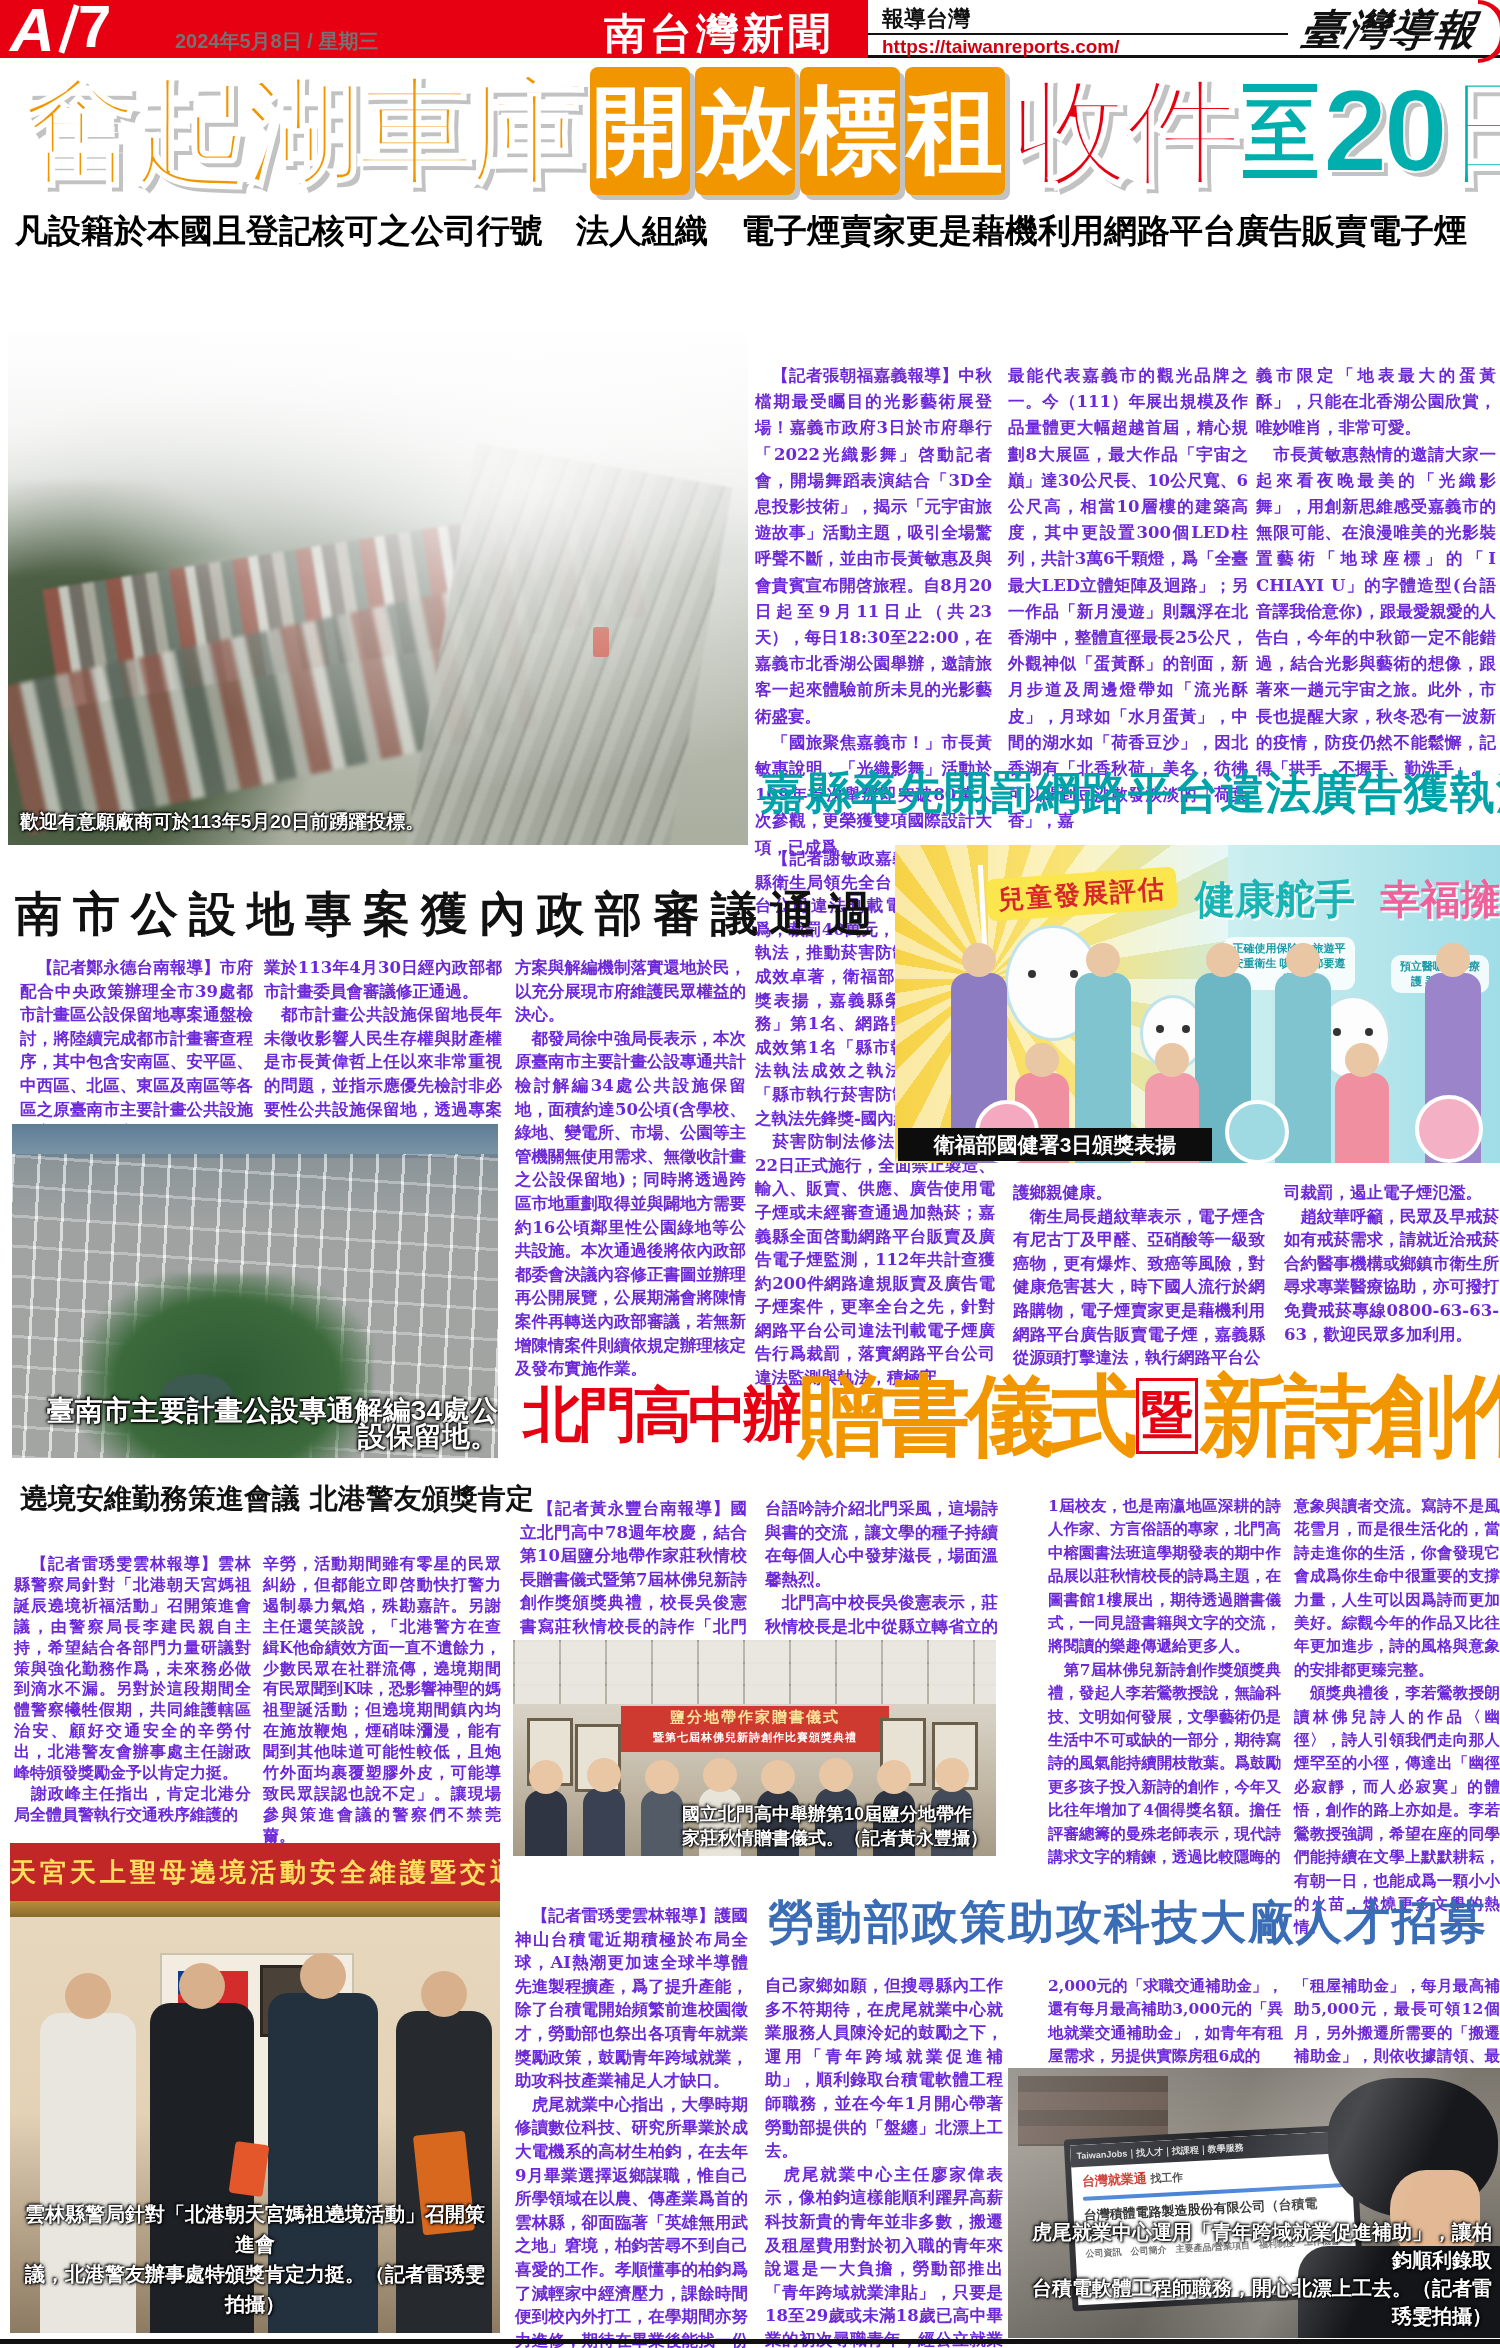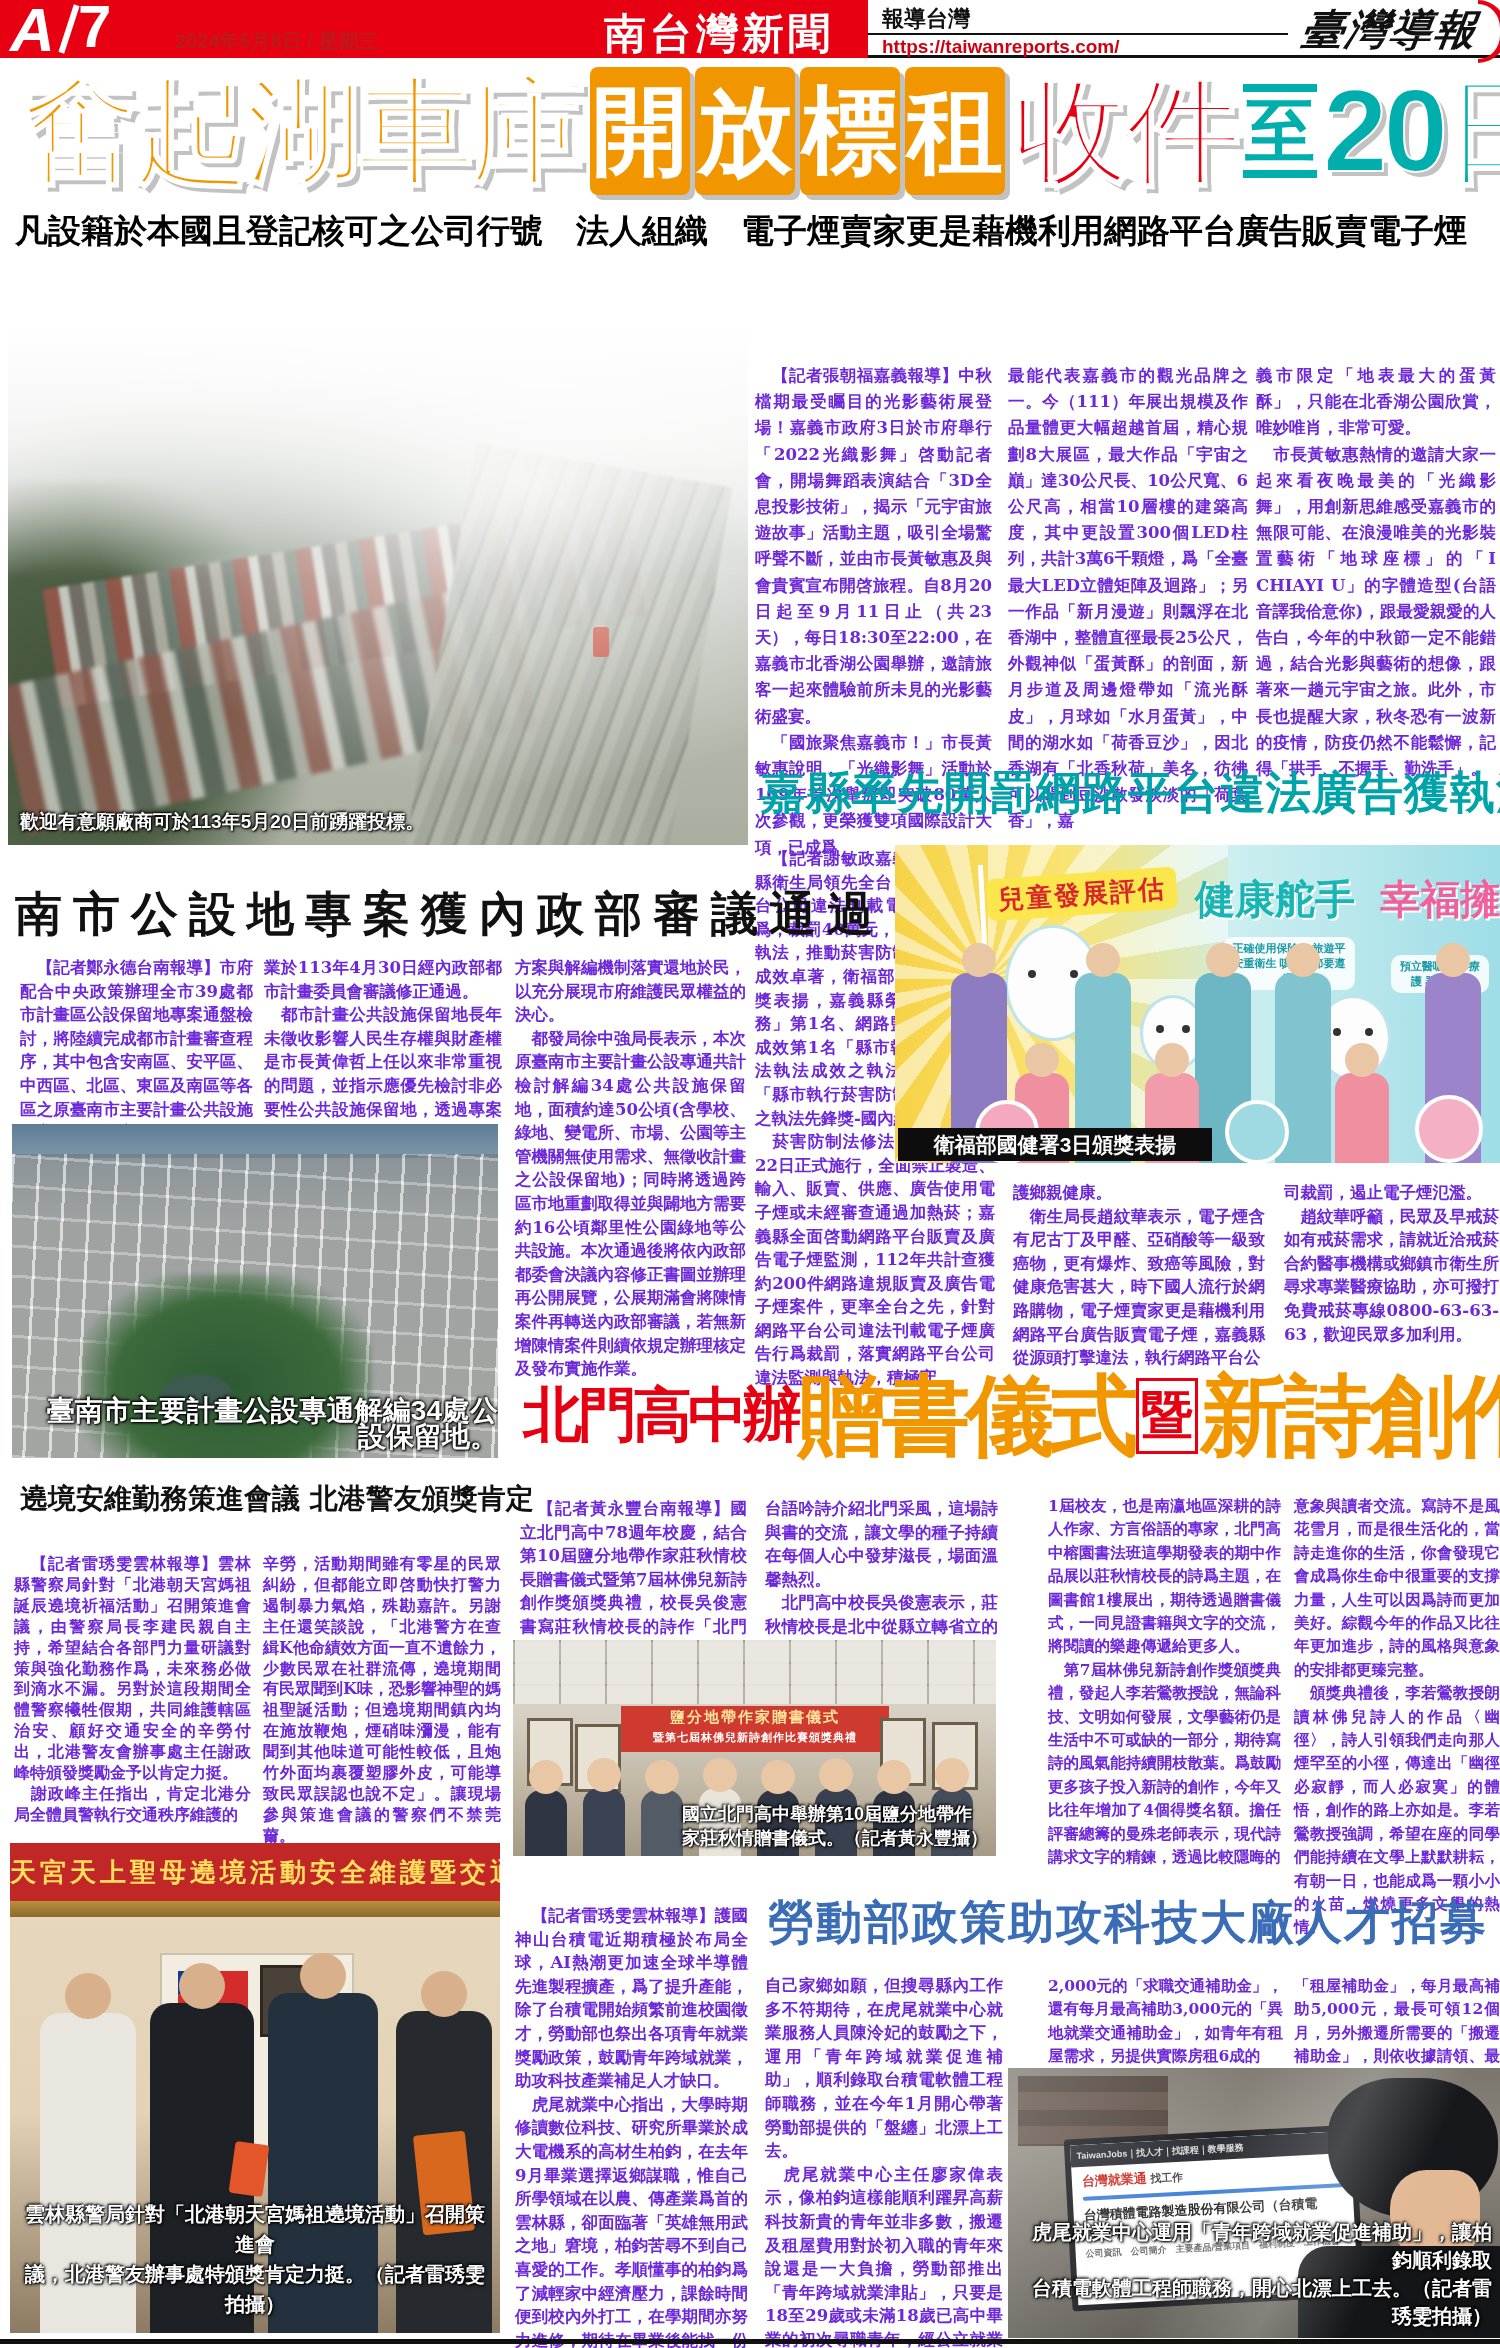--- a/index.html
+++ b/index.html
@@ -5,21 +5,21 @@
   html,body{margin:0;padding:0;background:#eee;}
   #page{position:relative;width:1500px;height:2348px;background:#fff;overflow:hidden;
         font-family:"DejaVu Serif","Liberation Serif",serif;color:#1a1a1a;}
   .abs{position:absolute;}
   
   #header{left:0;top:0;width:1500px;height:58px;background:#fff;}
   #hdr-red{left:0;top:0;width:868px;height:58px;background:#e60012;}
   #hdr-a{left:10px;top:-6px;color:#fff;font:italic 900 62px "Liberation Sans",sans-serif;}
   #hdr-7{left:78px;top:-8px;color:#fff;font:900 60px "Liberation Sans",sans-serif;}
   #hdr-slash{left:66px;top:4px;width:6px;height:50px;background:#fff;transform:rotate(18deg);}
-  #hdr-date{left:175px;top:28px;color:#b91c1c;font:700 20px "Liberation Sans",sans-serif;}
+  #hdr-date{left:175px;top:28px;color:#737373;font:700 20px "Liberation Sans",sans-serif;}
   #hdr-section{left:604px;top:6px;color:#fff;font:900 42px "Liberation Sans",sans-serif;letter-spacing:4px;}
   #hdr-mid{left:868px;top:0;width:420px;height:55px;background:#fff;border-bottom:3px solid #111;}
   #hdr-slogan{left:882px;top:4px;font:700 22px "Liberation Sans",sans-serif;color:#111;}
   #hdr-midline{left:868px;top:33px;width:420px;height:2px;background:#111;}
   #hdr-url{left:882px;top:36px;font:700 19px "Liberation Sans",sans-serif;color:#d00010;}
   #hdr-right{left:1288px;top:0;width:212px;height:55px;background:#fff;border-bottom:3px solid #111;}
   #hdr-masthead{left:1302px;top:2px;font:italic 700 42px "DejaVu Serif",serif;color:#111;letter-spacing:2px;transform:skewX(-8deg);}
   #hdr-arc{left:1478px;top:0;width:22px;height:55px;border-right:6px solid #e60012;border-top:4px solid #e60012;border-bottom:4px solid #e60012;border-radius:0 30px 30px 0;}
   
   #hero{left:22px;top:58px;width:1458px;height:146px;display:flex;align-items:center;}

